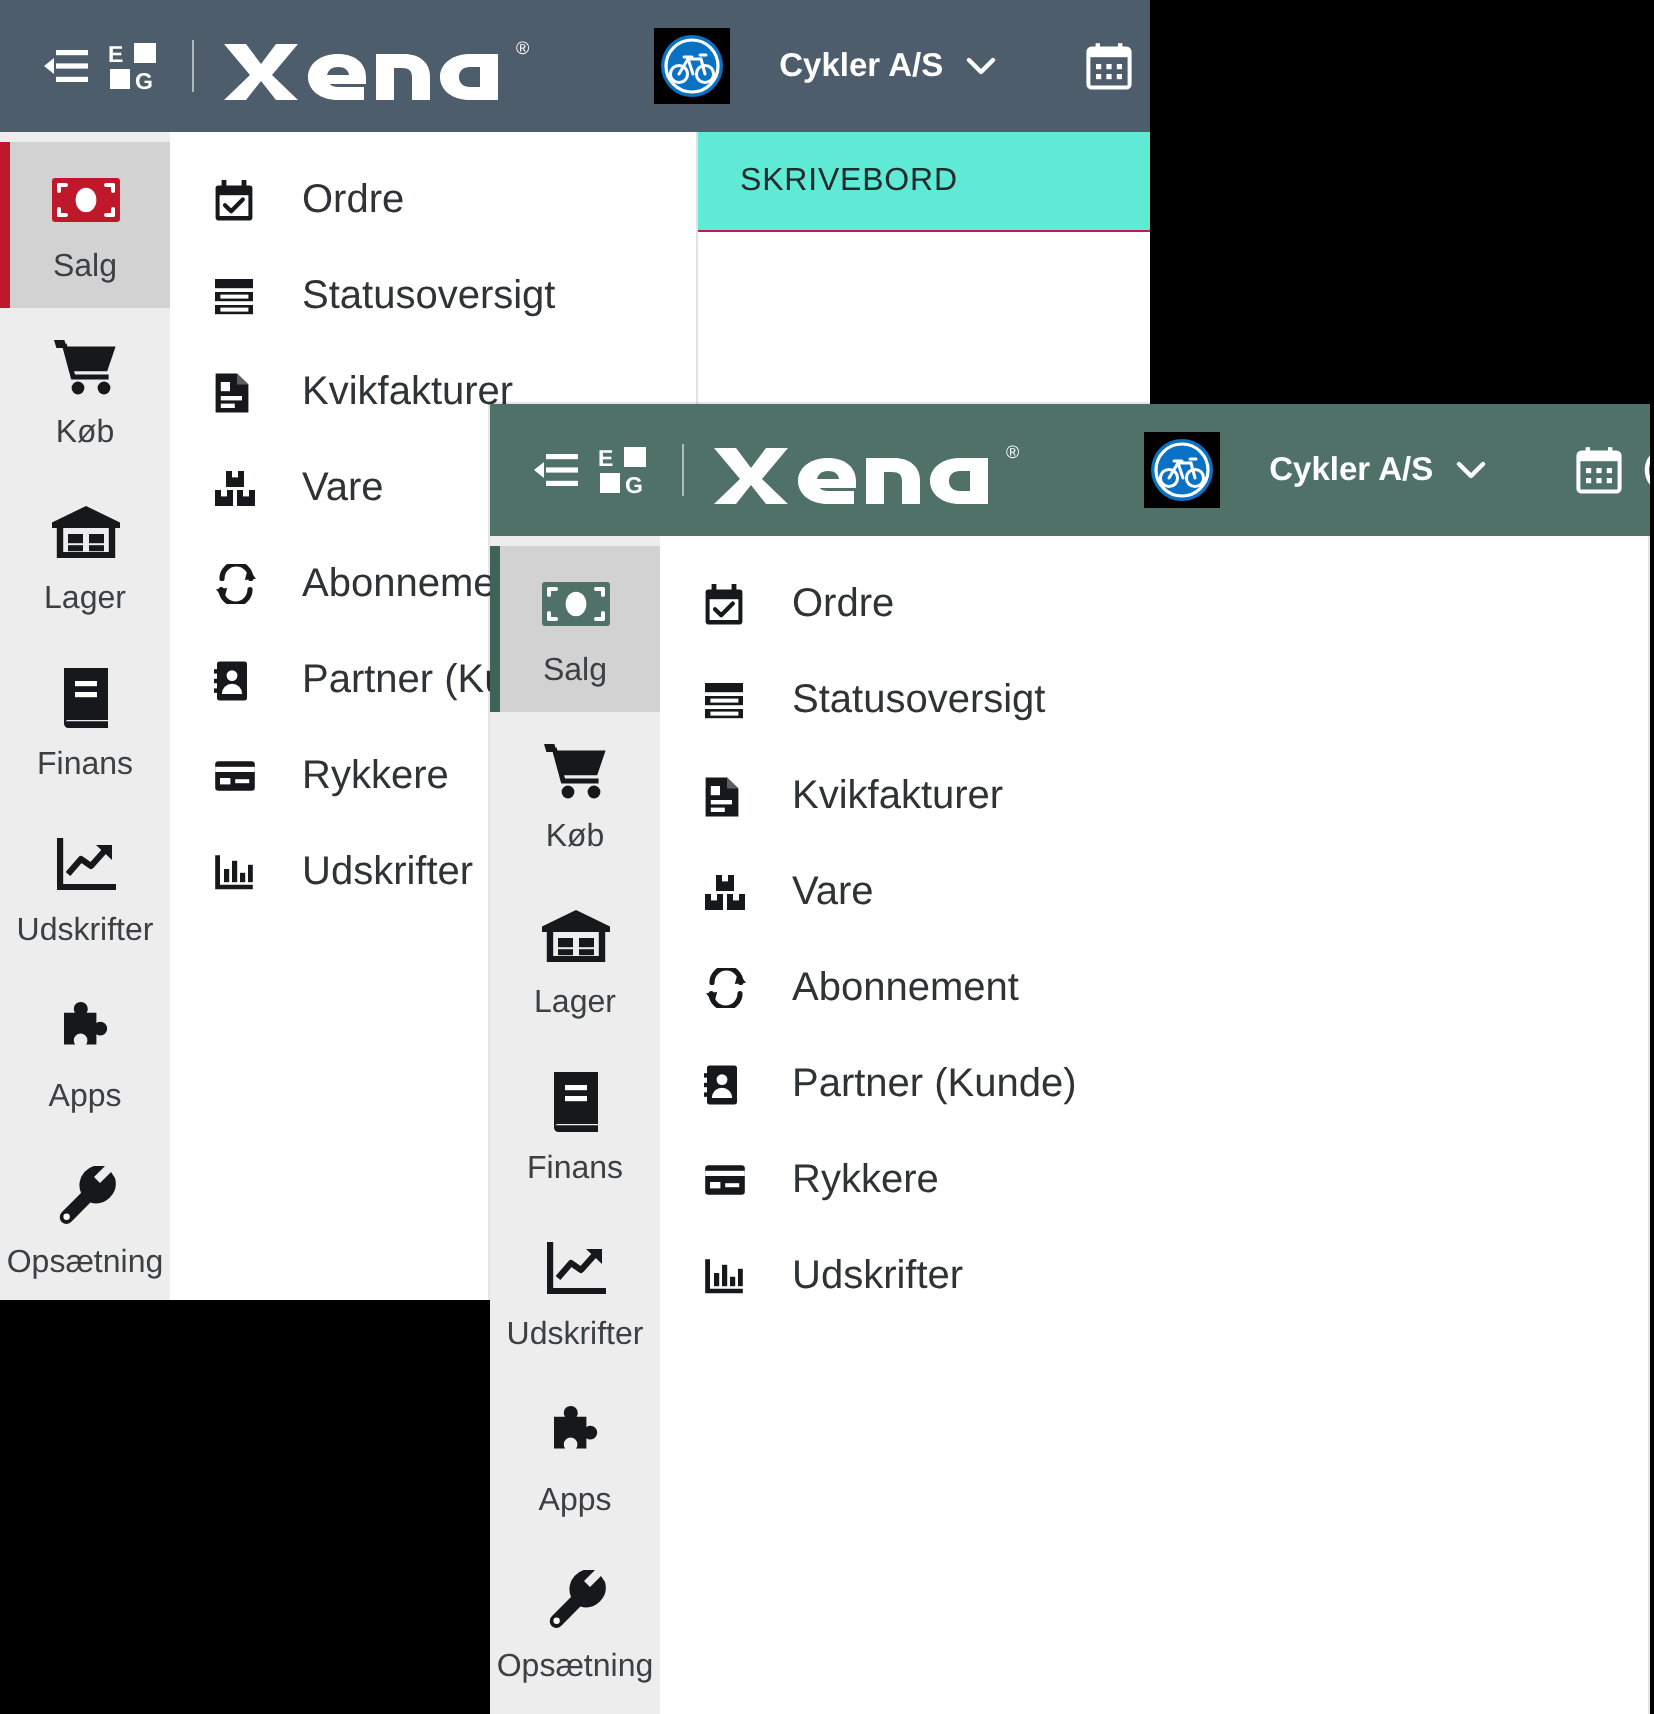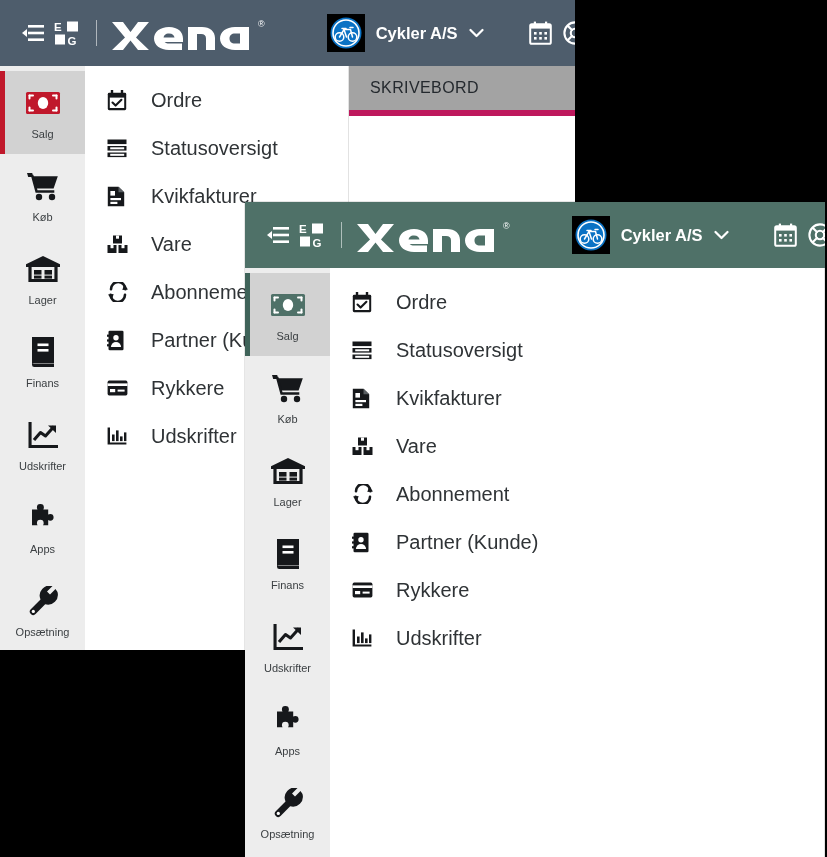--- a/index.html
+++ b/index.html
@@ -72,21 +72,21 @@
     background: #000000;
     display: flex;
     align-items: center;
     justify-content: center;
     flex: 0 0 auto;
   }
   .company-name {
     color: #ffffff;
     font-size: 16.5px;
     font-weight: bold;
-    margin-left: 11px;
+    margin-left: 25px;
     white-space: nowrap;
   }
   .caret {
     margin-left: 11px;
     color: #ffffff;
     display: flex;
     align-items: center;
   }
   .tb-spacer-2 { width: 40px; flex: 0 0 auto; }
   .tb-gap-b { width: 22px; }
@@ -116,21 +116,21 @@
     cursor: pointer;
     color: #2b2f33;
   }
   .rail-item .rail-ico {
     height: 36px;
     display: flex;
     align-items: center;
     justify-content: center;
   }
   .rail-item .rail-label {
-    font-size: 11px;
+    font-size: 16px;
     color: #3c4043;
     margin-top: 7px;
     white-space: nowrap;
   }
   .rail-item.active {
     background: #d2d2d2;
   }
   .rail-item.active::before {
     content: "";
     position: absolute;
@@ -170,22 +170,22 @@
   }
 
   
   .content {
     flex: 0 0 auto;
     background: #ffffff;
     min-width: 0;
   }
   .content-head {
     height: 50px;
-    background: #a3a3a3;
-    border-bottom: 6px solid #be185d;
+    background: #5eead4;
+    border-bottom: 1px solid #be185d;
     display: flex;
     align-items: center;
     padding-left: 21px;
     box-sizing: border-box;
   }
   .content-title {
     font-size: 16px;
     letter-spacing: .4px;
     color: #24292e;
     white-space: nowrap;

